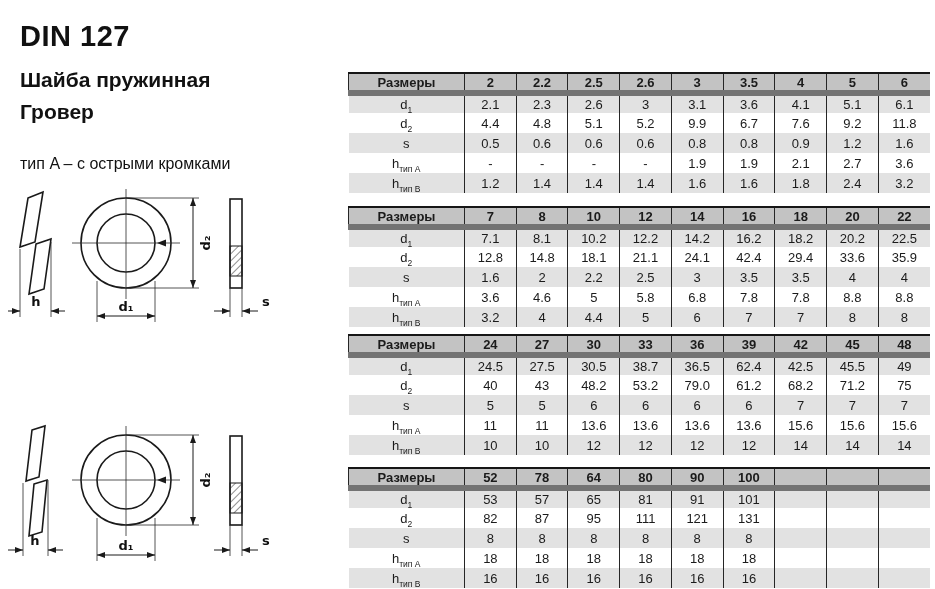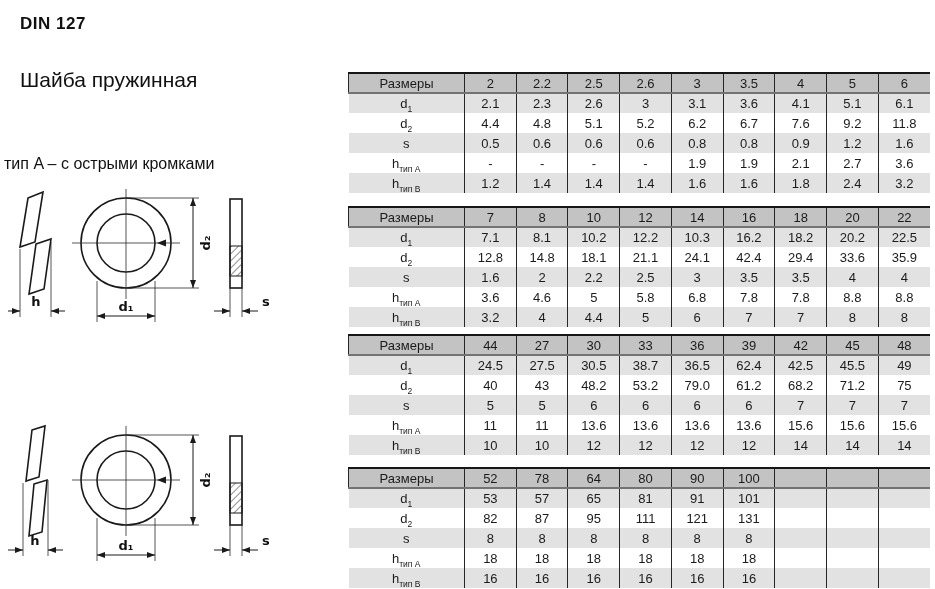--- a/index.html
+++ b/index.html
@@ -4,23 +4,23 @@
 <style>
   :root{
     --header-bg:#c3c3c3;
     --stripe:#e2e2e2;
     --border:#262626;
   }
   *{margin:0;padding:0;box-sizing:border-box;}
   body{background:#888;font-family:"Liberation Sans",sans-serif;color:#111;}
   .page{position:relative;width:935px;height:589px;background:#ffffff;overflow:hidden;}
 
-  .din-title{position:absolute;left:20px;top:14px;font-size:17px;font-weight:bold;letter-spacing:.5px;}
-  .subtitle{position:absolute;left:20px;top:64px;font-size:21px;line-height:32px;font-weight:400;}
-  .type-label{position:absolute;left:4px;font-size:16px;font-weight:400;}
+  .din-title{position:absolute;left:20px;top:20px;font-size:29px;font-weight:bold;letter-spacing:.5px;}
+  .subtitle{position:absolute;left:20px;top:64px;font-size:21px;line-height:32px;font-weight:700;}
+  .type-label{position:absolute;left:20px;font-size:16px;font-weight:400;}
   .type-a{top:155px;}
   .type-b{top:393px;}
 
   .drawing{position:absolute;left:8px;}
   .drawing-a{top:186px;}
   .drawing-b{top:420px;}
   svg .ln{stroke:#1a1a1a;stroke-width:1;fill:none;}
   svg .thick{stroke:#1a1a1a;stroke-width:1.6;fill:#fff;}
   svg .thin{stroke:#2a2a2a;stroke-width:.8;fill:none;}
   svg .arr{fill:#1a1a1a;stroke:none;}
@@ -31,37 +31,38 @@
     border-collapse:collapse;table-layout:fixed;
     font-size:13px;color:#1b1b1b;
   }
   table.dim-table th,table.dim-table td{
     height:20px;padding:0 2px;text-align:center;vertical-align:middle;
     border-right:1px solid var(--border);
     font-weight:400;white-space:nowrap;overflow:hidden;
   }
   table.dim-table th:last-child,table.dim-table td:last-child{border-right:none;}
   table.dim-table thead th{
-    background:var(--header-bg);font-weight:normal;
-    border-top:2px solid #161616;border-bottom:2px solid #737373;
+    background:var(--header-bg);font-weight:bold;
+    border-top:2px solid #161616;border-bottom:6px solid #737373;
   }
   table.dim-table thead th:first-child{border-left:1px solid var(--border);}
   table.dim-table tbody tr:nth-child(odd) td{background:var(--stripe);}
   table.dim-table sub{font-size:8.5px;line-height:0;}
   .t1{top:72px;} .t2{top:206px;} .t3{top:334px;} .t4{top:467px;}
 </style>
 </head>
 <body>
 
 <div class="page">
 
   <div class="din-title">DIN 127</div>
 
   <div class="subtitle">
     <div>Шайба пружинная</div>
+    <div>Гровер</div>
   </div>
 
   <div class="type-label type-a">тип A – с острыми кромками</div>
 
   <svg class="drawing drawing-a" width="290" height="150" viewBox="0 0 290 150">
     <defs>
       <pattern id="hatchA" width="5" height="5" patternUnits="userSpaceOnUse" patternTransform="rotate(45)">
         <line x1="0" y1="0" x2="0" y2="5" stroke="#333" stroke-width="1.1"></line>
       </pattern>
     </defs>
@@ -203,21 +204,21 @@
           <td>4.1</td>
           <td>5.1</td>
           <td>6.1</td>
         </tr>
         <tr>
           <td>d<sub>2</sub></td>
           <td>4.4</td>
           <td>4.8</td>
           <td>5.1</td>
           <td>5.2</td>
-          <td>6.2</td>
+          <td>9.9</td>
           <td>6.7</td>
           <td>7.6</td>
           <td>9.2</td>
           <td>11.8</td>
         </tr>
         <tr>
           <td>s</td>
           <td>0.5</td>
           <td>0.6</td>
           <td>0.6</td>
@@ -281,21 +282,21 @@
           <th>22</th>
         </tr>
       </thead>
       <tbody>
         <tr>
           <td>d<sub>1</sub></td>
           <td>7.1</td>
           <td>8.1</td>
           <td>10.2</td>
           <td>12.2</td>
-          <td>10.3</td>
+          <td>14.2</td>
           <td>16.2</td>
           <td>18.2</td>
           <td>20.2</td>
           <td>22.5</td>
         </tr>
         <tr>
           <td>d<sub>2</sub></td>
           <td>12.8</td>
           <td>14.8</td>
           <td>18.1</td>
@@ -353,21 +354,21 @@
         <col>
         <col>
         <col>
         <col>
         <col>
         <col>
       </colgroup>
       <thead>
         <tr>
           <th>Размеры</th>
-          <th>44</th>
+          <th>24</th>
           <th>27</th>
           <th>30</th>
           <th>33</th>
           <th>36</th>
           <th>39</th>
           <th>42</th>
           <th>45</th>
           <th>48</th>
         </tr>
       </thead>

